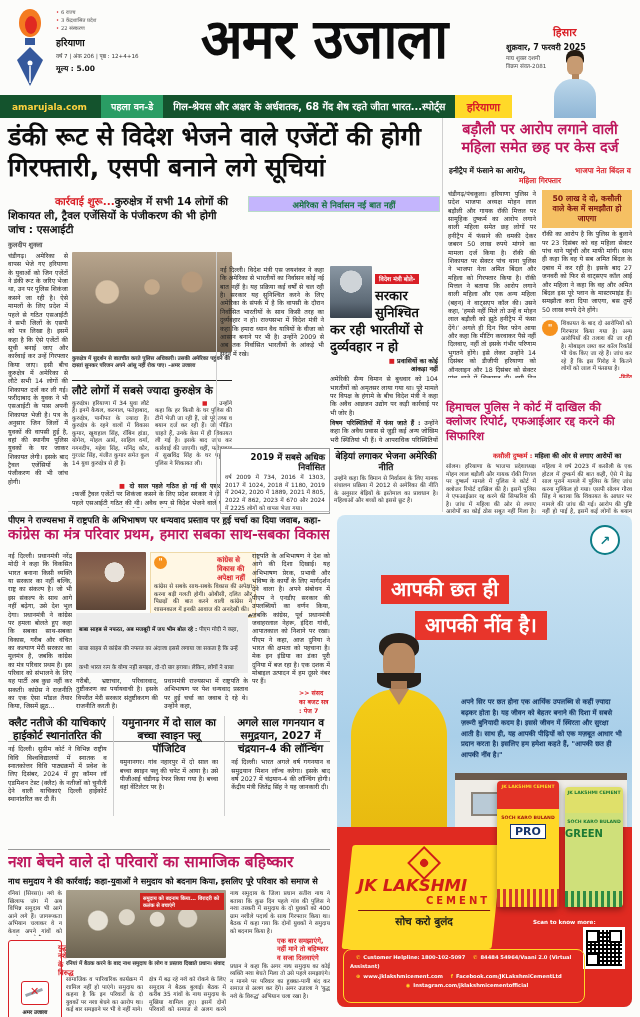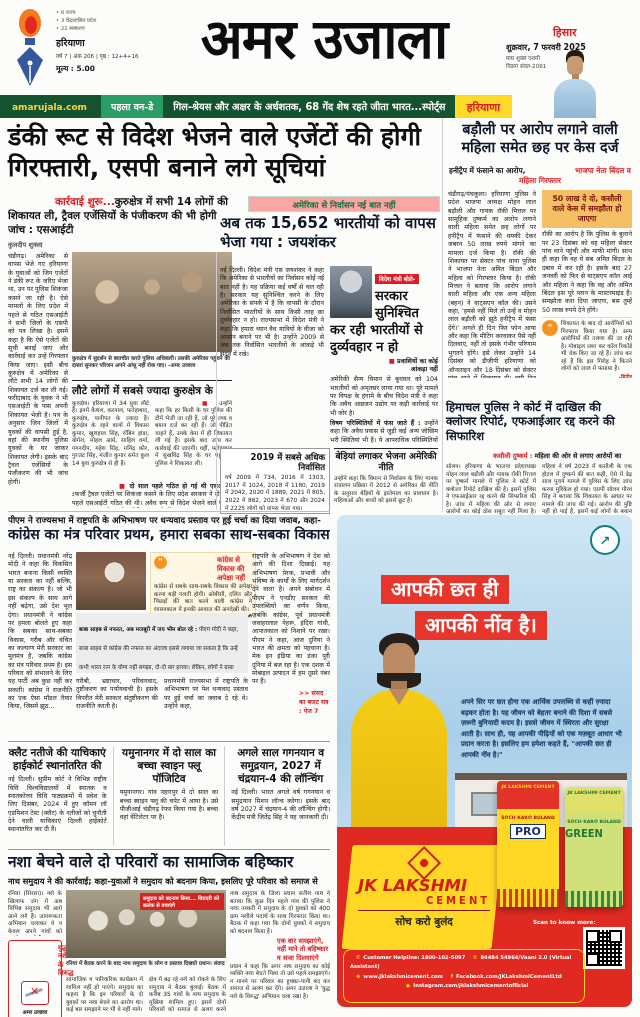--- a/index.html
+++ b/index.html
@@ -16,25 +16,25 @@
   .b{font-weight:bold;}
   
   .mast-title{font-size:55px;font-weight:900;letter-spacing:-1px;line-height:1;color:#0d0d0d;}
   .edline{font-size:5.2px;color:#555;line-height:1.5;}
   .edline .dot{color:#d91f26;margin-right:2px;}
   .redbar{position:absolute;left:0;top:95px;width:512px;height:23px;background:#14532d;display:flex;align-items:center;z-index:1;}
   .greentag{background:#2a9d64;color:#fff;font-weight:bold;font-size:9.5px;height:23px;display:flex;align-items:center;padding:0 10px;margin-left:14px;}
   .yellowtag{background:#ffd928;color:#d91f26;font-weight:bold;font-size:11px;height:23px;display:flex;align-items:center;padding:0 12px;margin-left:auto;z-index:3;}
   
   .hl-lead{font-size:25px;font-weight:900;line-height:1.22;color:#0d0d0d;}
-  .hl-m{font-weight:900;color:#0f172a;line-height:1.25;}
+  .hl-m{font-weight:900;color:#be185d;line-height:1.25;}
   .kick{font-size:10.5px;font-weight:bold;line-height:1.35;color:#111;}
   .cap{font-size:5.4px;font-weight:bold;color:#333;line-height:1.3;}
   .ph{border-radius:1px;}
-  .greenlab{background:#fca5a5;border:1px solid #b9dcc6;color:#15713f;font-weight:bold;font-size:8.5px;
+  .greenlab{background:#c4b5fd;border:1px solid #b9dcc6;color:#15713f;font-weight:bold;font-size:8.5px;
             display:flex;align-items:center;justify-content:center;}
   .mintab{display:inline-block;background:#d91f26;color:#fff;font-size:6px;font-weight:bold;padding:1px 4px;}
   .statbox{border:1px solid #9a9a9a;padding:3px 4px;background:#fff;}
   .statbox .t{font-size:8.5px;font-weight:bold;text-align:right;line-height:1.2;margin-bottom:2px;}
   .offbox{background:#f5c063;color:#7a1410;font-weight:bold;font-size:7.8px;line-height:1.3;padding:4px 5px;text-align:center;}
   .sicon{width:16px;height:16px;border-radius:50%;background:#f6921e;color:#fff;font-weight:bold;
          display:flex;align-items:center;justify-content:center;font-size:9px;flex:none;}
   .qbox{background:#fff7e4;border:1px solid #eed9a8;padding:3px;}
   .brief-t{font-size:10.5px;font-weight:900;line-height:1.25;text-align:center;}
   
@@ -126,21 +126,20 @@
     </div>
   </div>
   <div class="abs tiny jt ov" style="left:72px;top:482px;width:160px;height:26px;">
     <span class="red">■ </span><span class="b">दो साल पहले गठित हो गई थी एसआईटी :</span><span>फर्जी ट्रैवल एजेंटों पर शिकंजा कसने के लिए प्रदेश सरकार ने दो साल पहले एसआईटी गठित की थी। अवैध रूप से विदेश भेजने वाले एजेंटों पर अब तक कई मामले दर्ज किए जा चुके हैं।</span>
   </div>
 
   <div class="vr" style="left:216px;top:252px;height:258px;"></div>
   <div class="vr" style="left:442px;top:118px;height:394px;"></div>
 
   <div class="abs greenlab" style="left:248px;top:196px;width:190px;height:14px;">अमेरिका से निर्वासन नई बात नहीं</div>
-  <div class="abs hl-m" style="left:220px;top:214px;width:218px;font-size:15px;">अब तक 15,652 भारतीयों को वापस भेजा गया : जयशंकर</div>
 
   <div class="abs tiny jt ov" style="left:220px;top:266px;width:104px;height:178px;">नई दिल्ली। विदेश मंत्री एस जयशंकर ने कहा कि अमेरिका से भारतीयों का निर्वासन कोई नई बात नहीं है। यह प्रक्रिया कई वर्षों से चल रही है। सरकार यह सुनिश्चित करने के लिए अमेरिका के संपर्क में है कि वापसी के दौरान निर्वासित भारतीयों के साथ किसी तरह का दुर्व्यवहार न हो। राज्यसभा में विदेश मंत्री ने कहा कि हमारा ध्यान वैध यात्रियों के वीजा को आसान बनाने पर भी है। उन्होंने 2009 से अब तक निर्वासित भारतीयों के आंकड़े भी सदन में रखे।</div>
 
   <div class="abs ov" style="left:330px;top:266px;width:108px;height:178px;">
     <div class="ph" style="float:left;width:42px;height:52px;margin:0 3px 2px 0;background:
         radial-gradient(circle at 50% 30%, #cfd4d8 0 26%, transparent 27%),
         linear-gradient(180deg,#8a97a3 0%,#5d6a76 70%,#39434d 100%);"></div>
     <div class="mintab">विदेश मंत्री बोले-</div>
     <div class="b" style="font-size:13px;line-height:1.3;margin-top:3px;">सरकार सुनिश्चित कर रही भारतीयों से दुर्व्यवहार न हो</div>
     <div class="b" style="font-size:6.4px;line-height:1.3;margin:1px 0 2px;text-align:right;">
@@ -218,21 +217,21 @@
 
   <div class="abs tiny jt ov" style="left:76px;top:677px;width:82px;height:60px;">गरीबी, भ्रष्टाचार, परिवारवाद, तुष्टीकरण का पर्यायवाची है। इसके विपरीत मेरी सरकार संतुष्टीकरण की राजनीति करती है।</div>
   <div class="abs tiny jt ov" style="left:164px;top:677px;width:84px;height:60px;">प्रधानमंत्री राज्यसभा में राष्ट्रपति के अभिभाषण पर पेश धन्यवाद प्रस्ताव पर हुई चर्चा का जवाब दे रहे थे। उन्होंने कहा,</div>
 
   <div class="abs ov" style="left:252px;top:552px;width:78px;height:185px;">
     <div class="tiny jt">राष्ट्रपति के अभिभाषण ने देश को आगे की दिशा दिखाई। यह अभिभाषण प्रेरक, प्रभावी और भविष्य के कार्यों के लिए मार्गदर्शन देने वाला है। अपने संबोधन में पीएम ने एनडीए सरकार की उपलब्धियों का वर्णन किया, जबकि कांग्रेस, पूर्व प्रधानमंत्री जवाहरलाल नेहरू, इंदिरा गांधी, आपातकाल को निशाने पर रखा। पीएम ने कहा, आज दुनिया ने भारत की क्षमता को पहचाना है। मेक इन इंडिया का डंका पूरी दुनिया में बज रहा है। एक दशक में मोबाइल उत्पादन में हम दूसरे नंबर पर हैं।</div>
     <div class="b red" style="font-size:6.2px;margin-top:2px;">&gt;&gt; संसद का बजट सत्र : पेज 7</div>
   </div>
 
   <div class="hrule" style="left:8px;top:741px;width:322px;background:#999;"></div>
-  <div class="abs" style="left:8px;top:746px;width:322px;height:100px;display:flex;">
+  <div class="abs" style="left:8px;top:716px;width:322px;height:100px;display:flex;">
     <div style="width:104px;padding-right:6px;">
       <div class="brief-t">क्लैट नतीजे की याचिकाएं हाईकोर्ट स्थानांतरित की</div>
       <div class="tiny jt ov" style="height:56px;margin-top:3px;">नई दिल्ली। सुप्रीम कोर्ट ने विभिन्न राष्ट्रीय विधि विश्वविद्यालयों में स्नातक व स्नातकोत्तर विधि पाठ्यक्रमों में प्रवेश के लिए दिसंबर, 2024 में हुए कॉमन लॉ एडमिशन टेस्ट (क्लैट) के नतीजों को चुनौती देने वाली याचिकाएं दिल्ली हाईकोर्ट स्थानांतरित कर दी हैं।</div>
     </div>
     <div style="width:104px;padding:0 6px;border-left:1px solid #cfcfcf;">
       <div class="brief-t">यमुनानगर में दो साल का बच्चा स्वाइन फ्लू पॉजिटिव</div>
       <div class="tiny jt ov" style="height:56px;margin-top:3px;">यमुनानगर। गांव नहारपुर में दो साल का बच्चा स्वाइन फ्लू की चपेट में आया है। उसे पीजीआई चंडीगढ़ रेफर किया गया है। बच्चा वहां वेंटिलेटर पर है।</div>
     </div>
     <div style="width:104px;padding-left:6px;border-left:1px solid #cfcfcf;">
       <div class="brief-t">अगले साल गगनयान व समुद्रयान, 2027 में चंद्रयान-4 की लॉन्चिंग</div>

